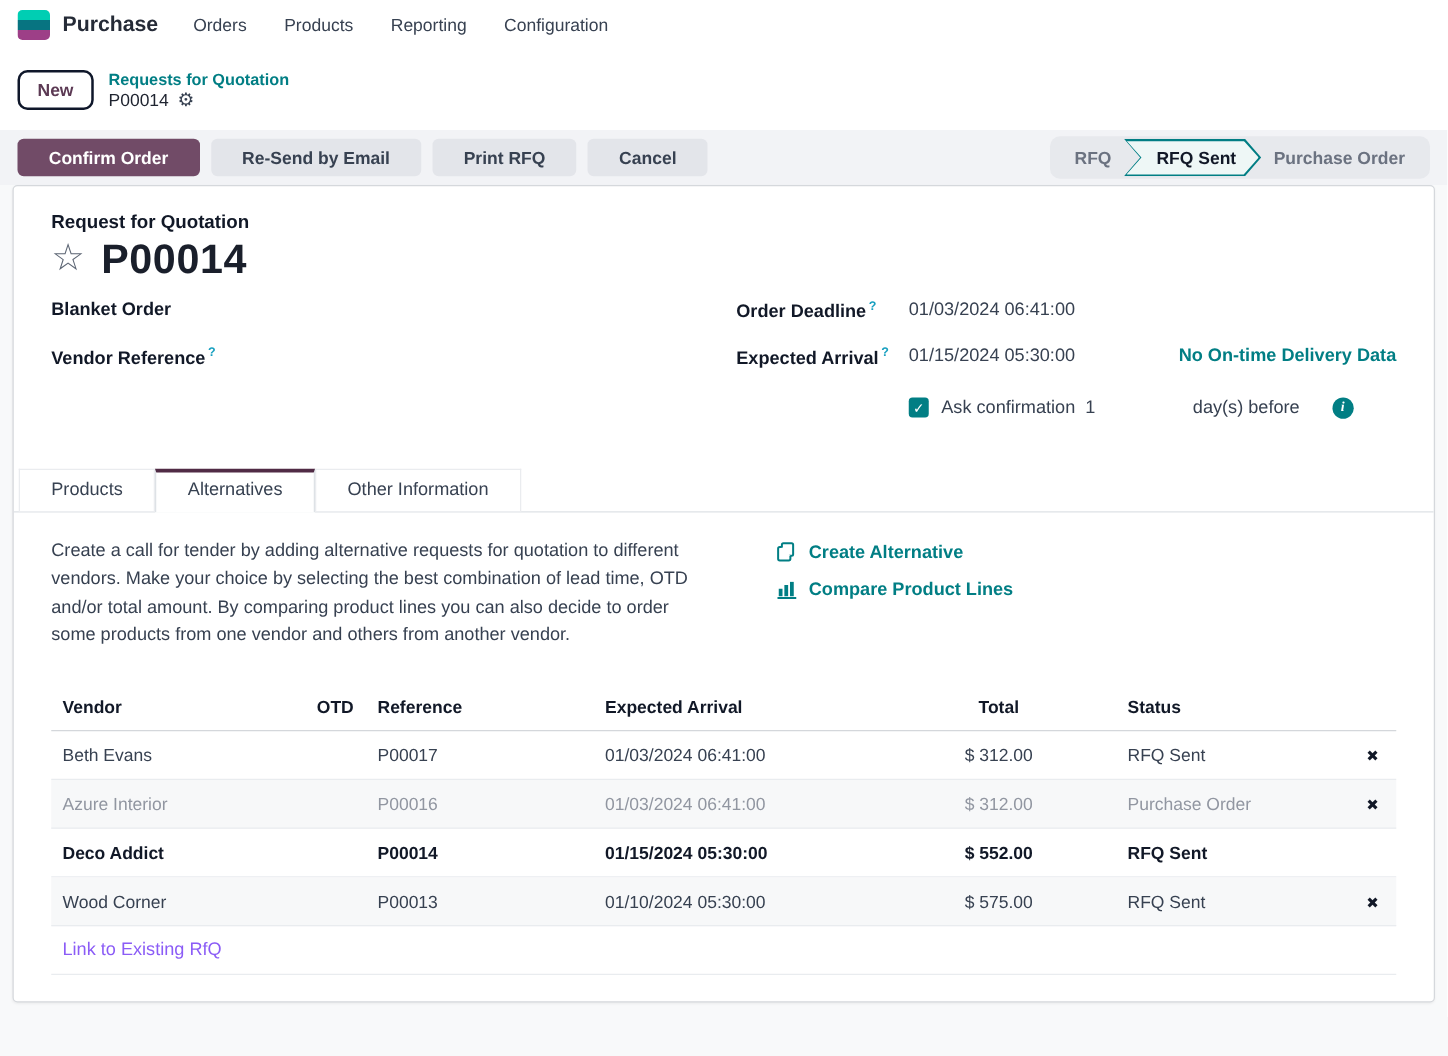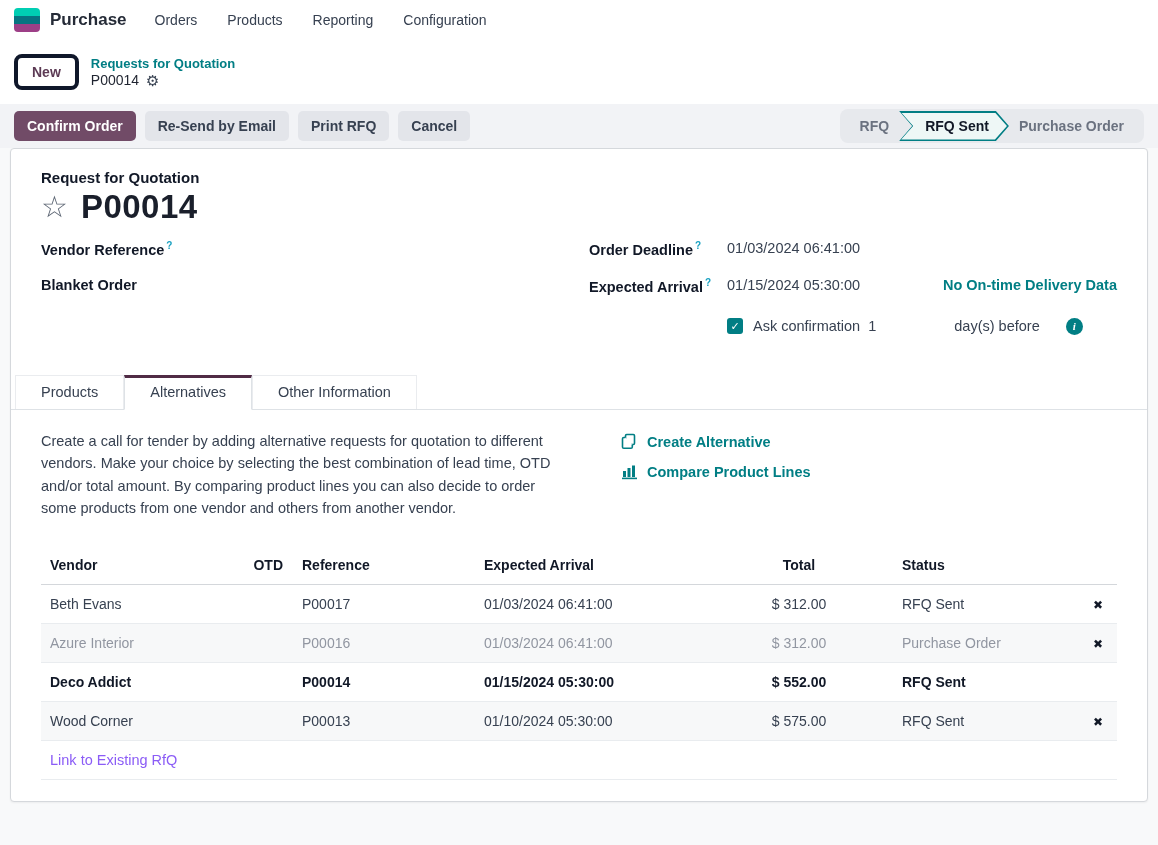--- a/index.html
+++ b/index.html
@@ -36,21 +36,21 @@
   
   .bc-row {
     height: 64px;
     display: flex;
     align-items: center;
     padding: 0 14px;
     background: #fff;
   }
   .btn-new {
     background: #fff;
-    border: 4px solid #0f172a;
+    border: 2px solid #0f172a;
     border-radius: 8px;
     padding: 6px 14px;
     font-size: 14px;
     font-weight: 600;
     color: #5c3a54;
     cursor: pointer;
   }
   .bc-stack { margin-left: 12px; display: flex; flex-direction: column; gap: 1px; }
   .bc-parent { color: #017e84; font-weight: 700; font-size: 13px; cursor: pointer; }
   .bc-current { display: flex; align-items: center; gap: 7px; font-size: 14px; color: #1f2430; }
@@ -62,21 +62,21 @@
     background: #f2f3f6;
     display: flex;
     align-items: center;
     justify-content: space-between;
     padding: 0 14px;
   }
   .btn-group-left { display: flex; gap: 9px; }
   .btn {
     border: none;
     border-radius: 5px;
-    padding: 7px 13px;
+    padding: 7px 25px;
     font-size: 14px;
     font-weight: 600;
     cursor: pointer;
     font-family: inherit;
   }
   .btn-primary { background: #714b67; color: #fff; }
   .btn-secondary { background: #e3e5ea; color: #374151; }
 
   
   .statusbar {
@@ -289,25 +289,25 @@
 
     <div class="record-type">Request for Quotation</div>
     <div class="title-row">
       <span class="star">☆</span>
       <span class="record-name">P00014</span>
     </div>
 
     <div class="fields-grid">
       <div class="fcol-left">
         <div class="frow">
+          <span class="flabel">Blanket Order</span>
+          <span class="fvalue"></span>
+        </div>
+        <div class="frow">
           <span class="flabel"><span>Vendor Reference</span><span class="help-sup">?</span></span>
-          <span class="fvalue"></span>
-        </div>
-        <div class="frow">
-          <span class="flabel">Blanket Order</span>
           <span class="fvalue"></span>
         </div>
       </div>
       <div class="fcol-right">
         <div class="frow">
           <span class="flabel"><span>Order Deadline</span><span class="help-sup">?</span></span>
           <span class="fvalue">01/03/2024 06:41:00</span>
         </div>
         <div class="frow">
           <span class="flabel"><span>Expected Arrival</span><span class="help-sup">?</span></span>

